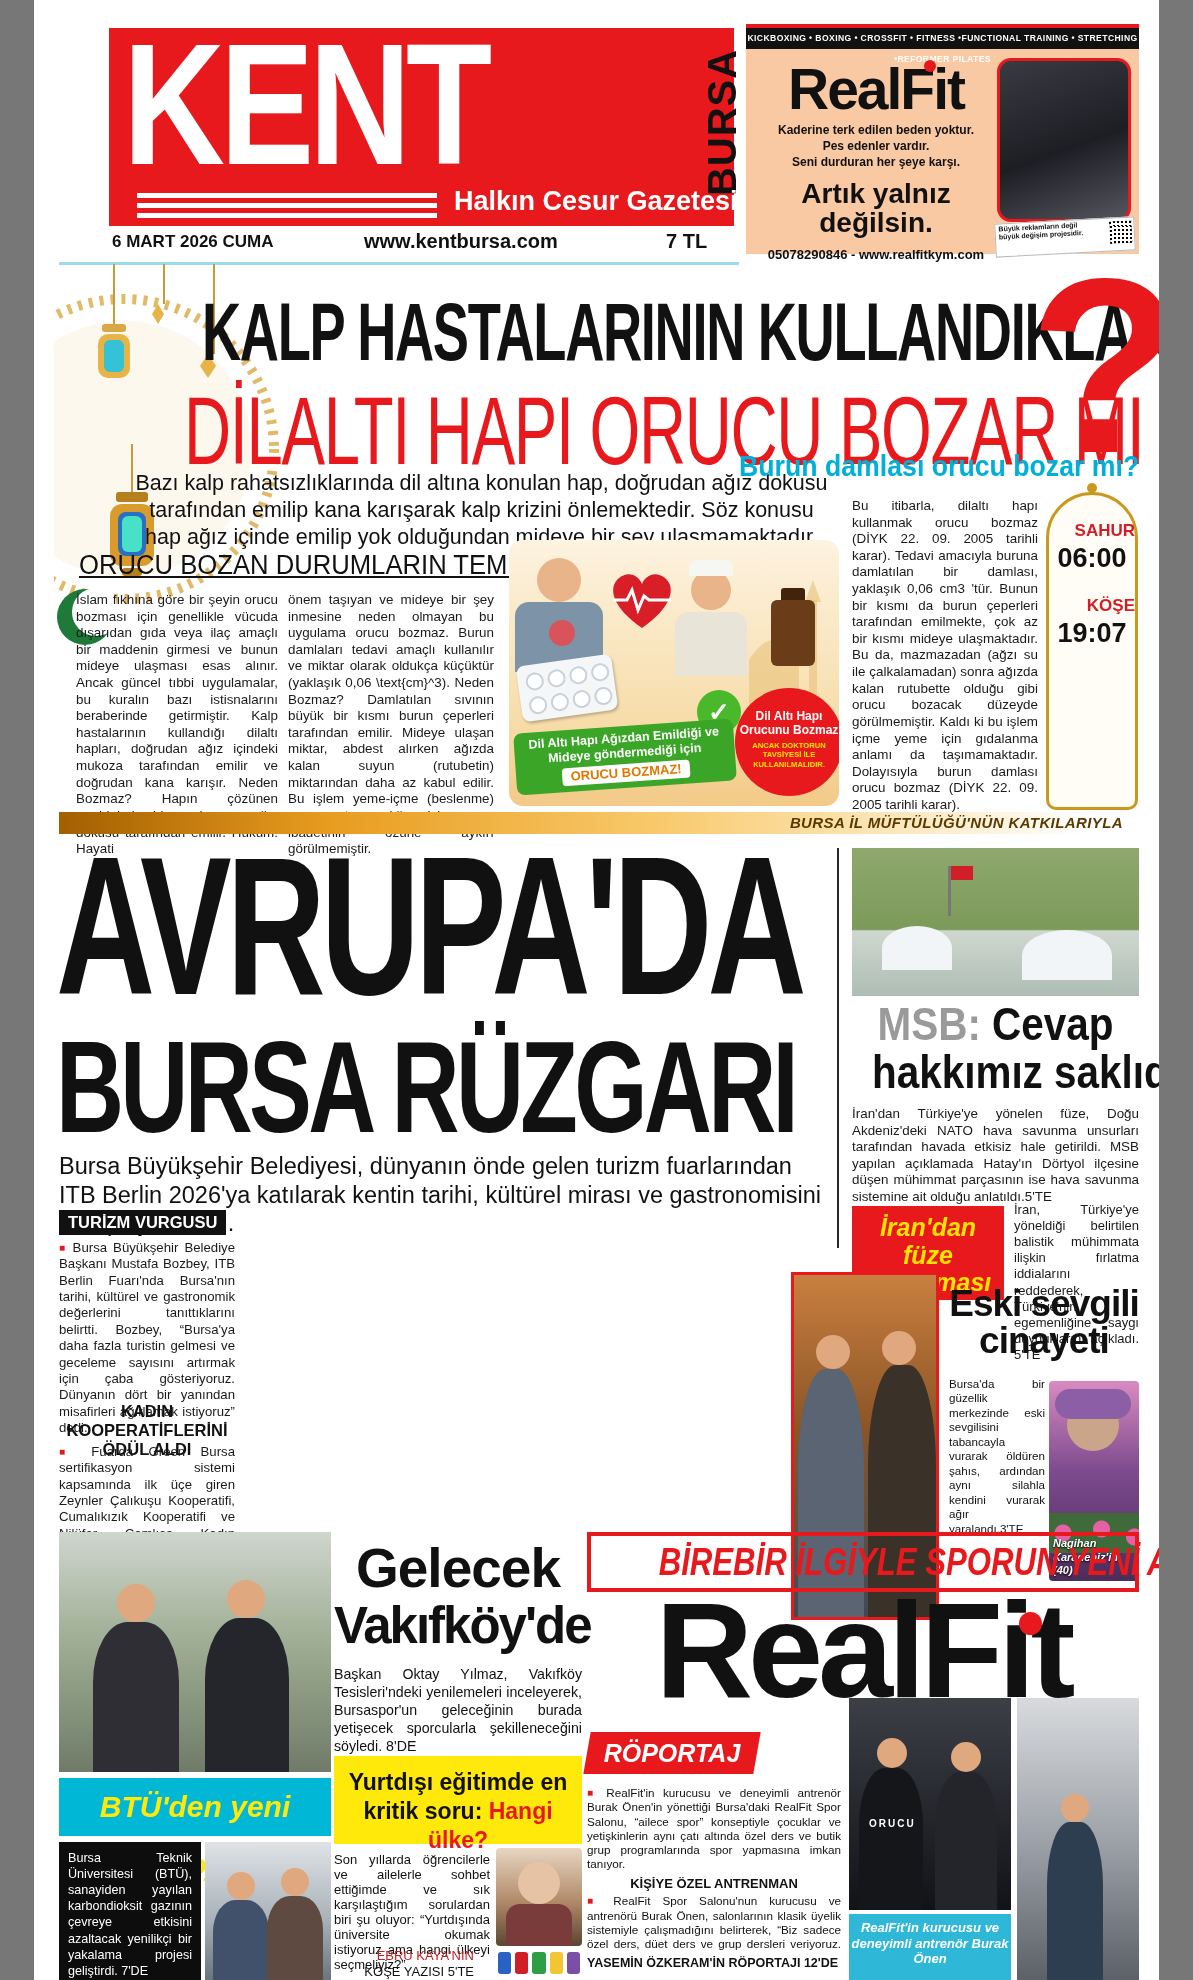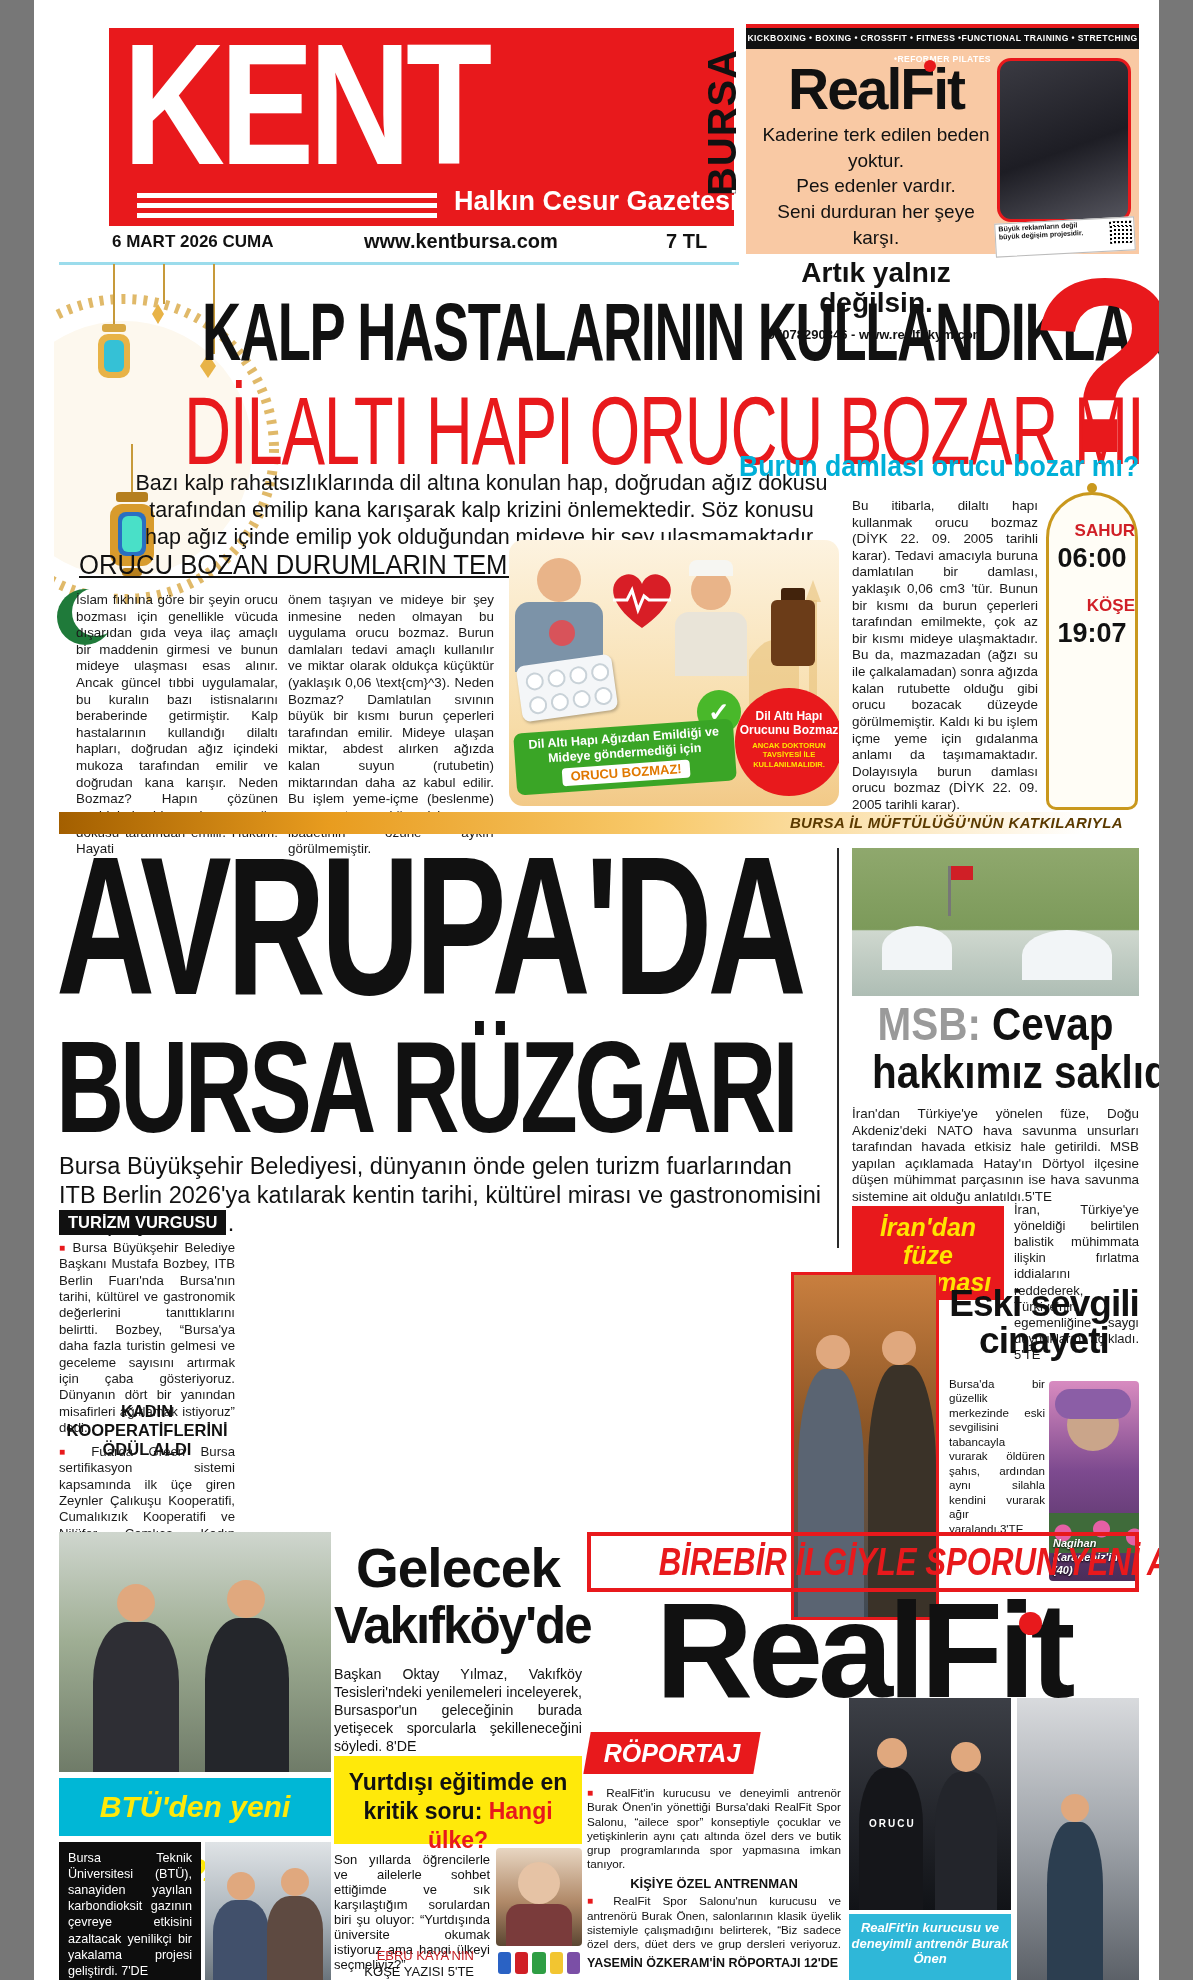--- a/index.html
+++ b/index.html
@@ -23,21 +23,21 @@
   .tagline{left:345px;top:158px;font-size:27px;font-weight:800;color:#fff;}
   .date-row{font-size:17px;font-weight:700;color:#111;}
   .cyan-rule{left:25px;top:262px;width:680px;height:3px;background:#9bdcec;}
 
   .ad{left:712px;top:24px;width:393px;height:230px;background:#f9c9a4;}
   .ad-redline{height:4px;background:#e8191c;}
   .ad-strip{height:21px;background:#111;color:#fff;font-size:8.6px;font-weight:800;
             letter-spacing:.4px;line-height:21px;text-align:center;}
   .ad-logo{position:relative;font-size:57px;font-weight:800;color:#111;letter-spacing:-2px;}
   .ad-dot{position:absolute;width:12px;height:12px;border-radius:50%;background:#e8191c;}
-  .ad-slogans{font-size:19px;font-weight:400;line-height:1.35;}
+  .ad-slogans{font-size:12px;font-weight:700;line-height:1.35;}
   .ad-big{font-size:28px;font-weight:800;line-height:1.05;}
   .ad-contact{font-size:13px;font-weight:800;}
   .ad-photo{position:absolute;right:8px;top:34px;width:128px;height:158px;border:3px solid #e8191c;
             border-radius:14px;background:linear-gradient(160deg,#3a3a42 0%,#1d1d24 55%,#55555e 100%);}
   .ad-note{position:absolute;right:4px;top:196px;width:132px;height:30px;background:#fff;
            transform:rotate(-3deg);border:1px solid #bbb;font-size:7px;font-weight:700;
            padding:1px 3px;line-height:1.2;}
   .qr{position:absolute;right:2px;top:3px;width:22px;height:22px;
       background:repeating-linear-gradient(0deg,#000 0 2px,#fff 2px 4px),
                  repeating-linear-gradient(90deg,#000 0 2px,#fff 2px 4px);background-blend-mode:screen;}

